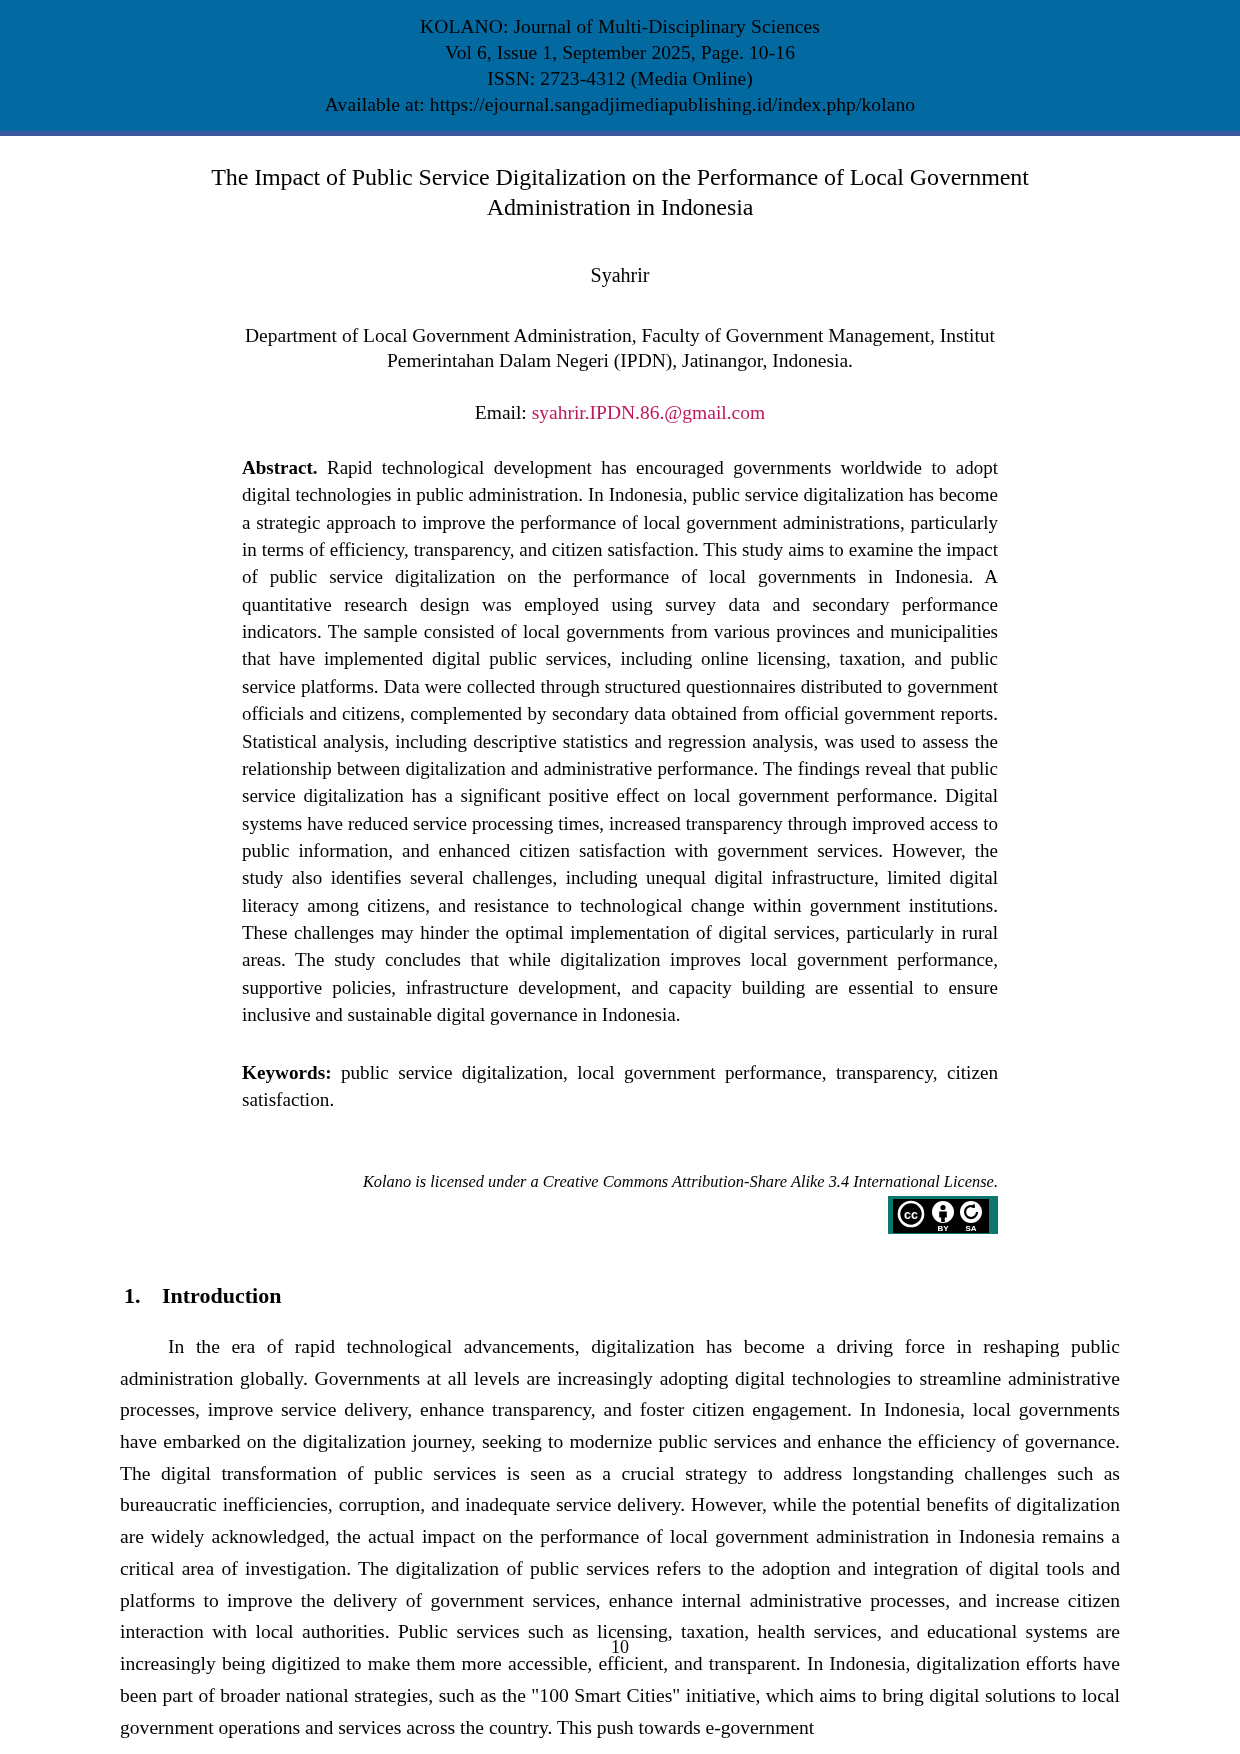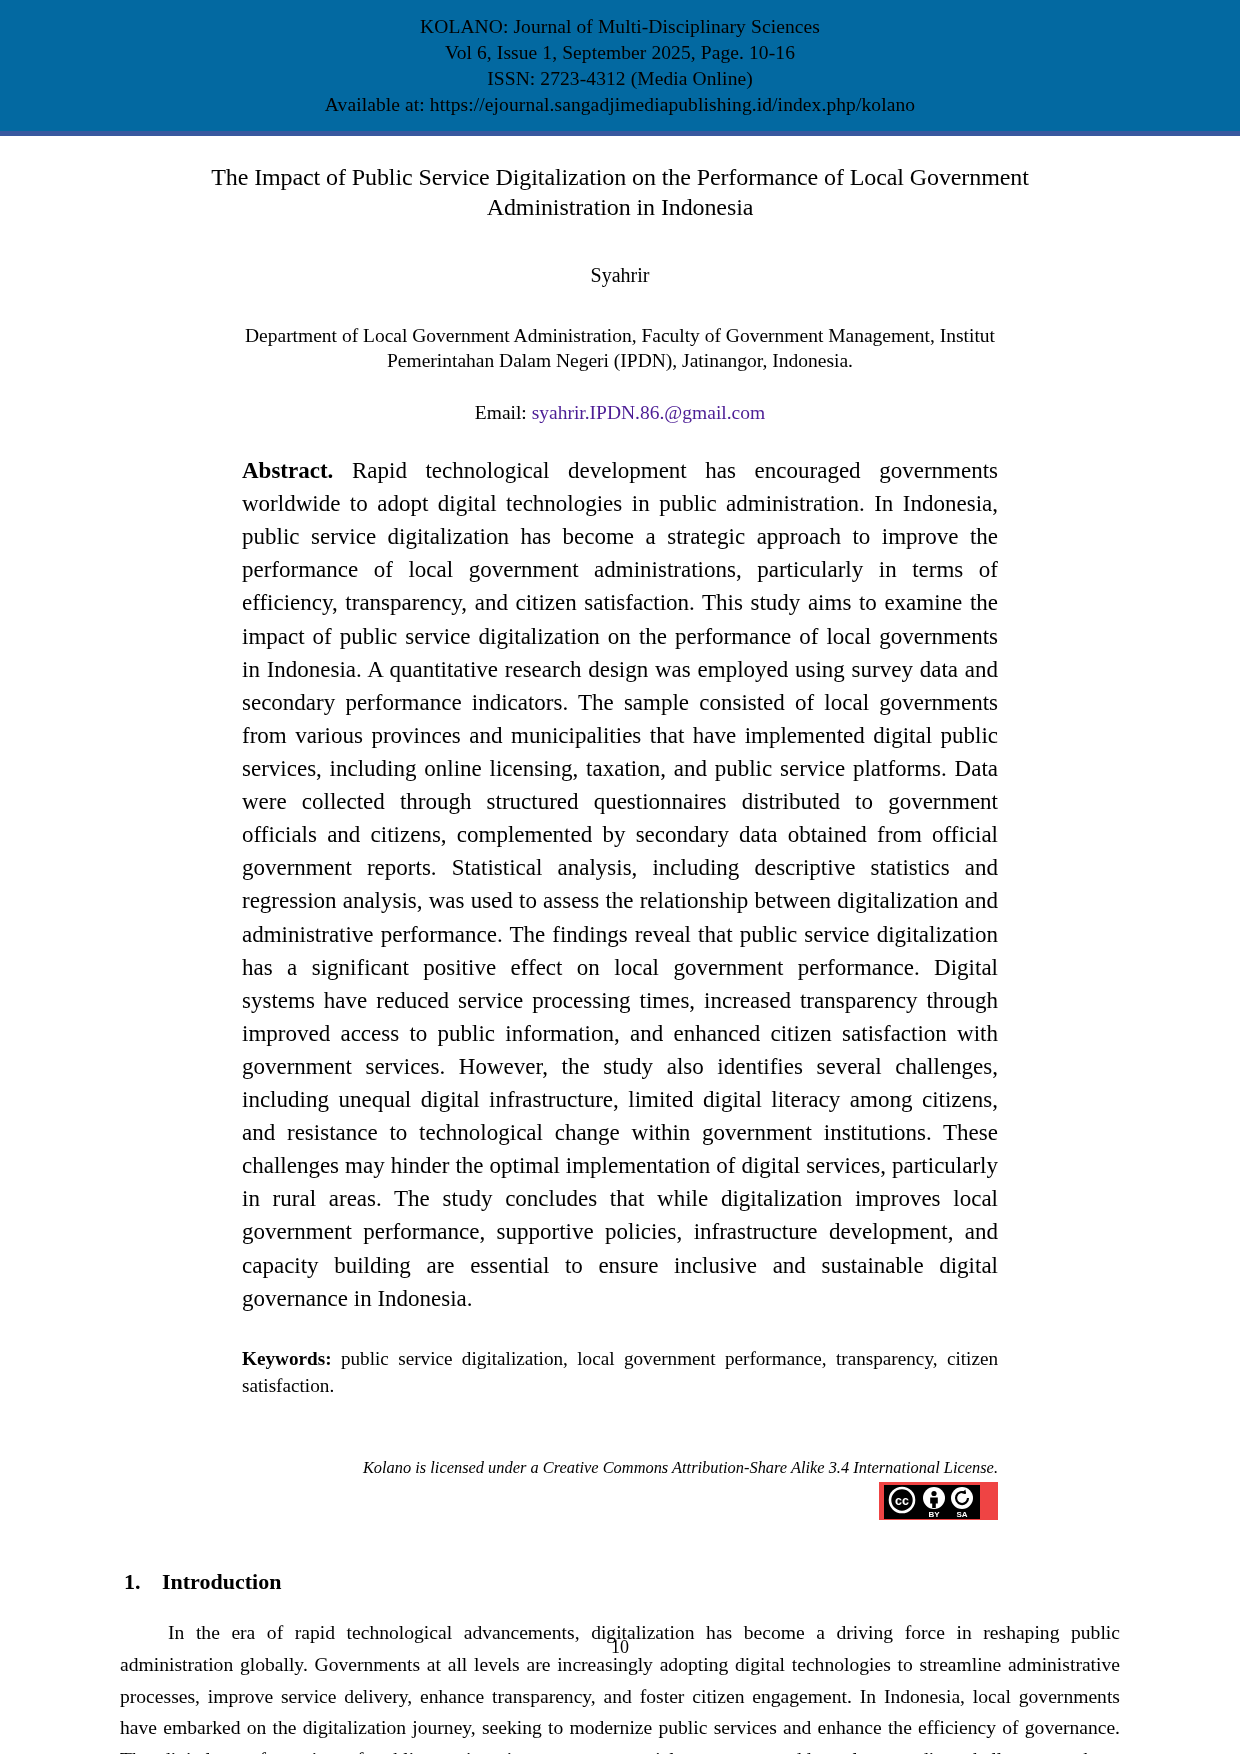--- a/index.html
+++ b/index.html
@@ -60,31 +60,31 @@
     font-size: 19.5px;
     line-height: 1.32;
   }
 
   .email-line {
     text-align: center;
     font-size: 19.5px;
     margin-top: 28px;
   }
   .email-link {
-    color: #4c1d95;
+    color: #be185d;
     text-decoration: none;
   }
 
   
   .abstract-wrap {
     width: 756px;
     margin: 30px auto 0 auto;
   }
   .abstract {
-    font-size: 23px;
+    font-size: 19px;
     line-height: 1.44;
     text-align: justify;
     text-justify: inter-word;
     margin: 0;
   }
   .abstract b, .keywords b {
     font-weight: bold;
   }
   .keywords {
     font-size: 19.2px;
@@ -100,22 +100,22 @@
     text-align: right;
   }
   .license-text {
     font-style: italic;
     font-size: 16.4px;
     display: block;
   }
   .cc-badge {
     display: inline-block;
     margin-top: 4px;
-    background: #ef4444;
-    padding: 3px 18px 1px 5px;
+    background: #0f766e;
+    padding: 3px 9px 1px 5px;
     line-height: 0;
   }
 
   
   .section-head {
     width: 1000px;
     margin: 46px auto 0 auto;
     font-size: 22px;
     font-weight: bold;
     padding-left: 8px;

